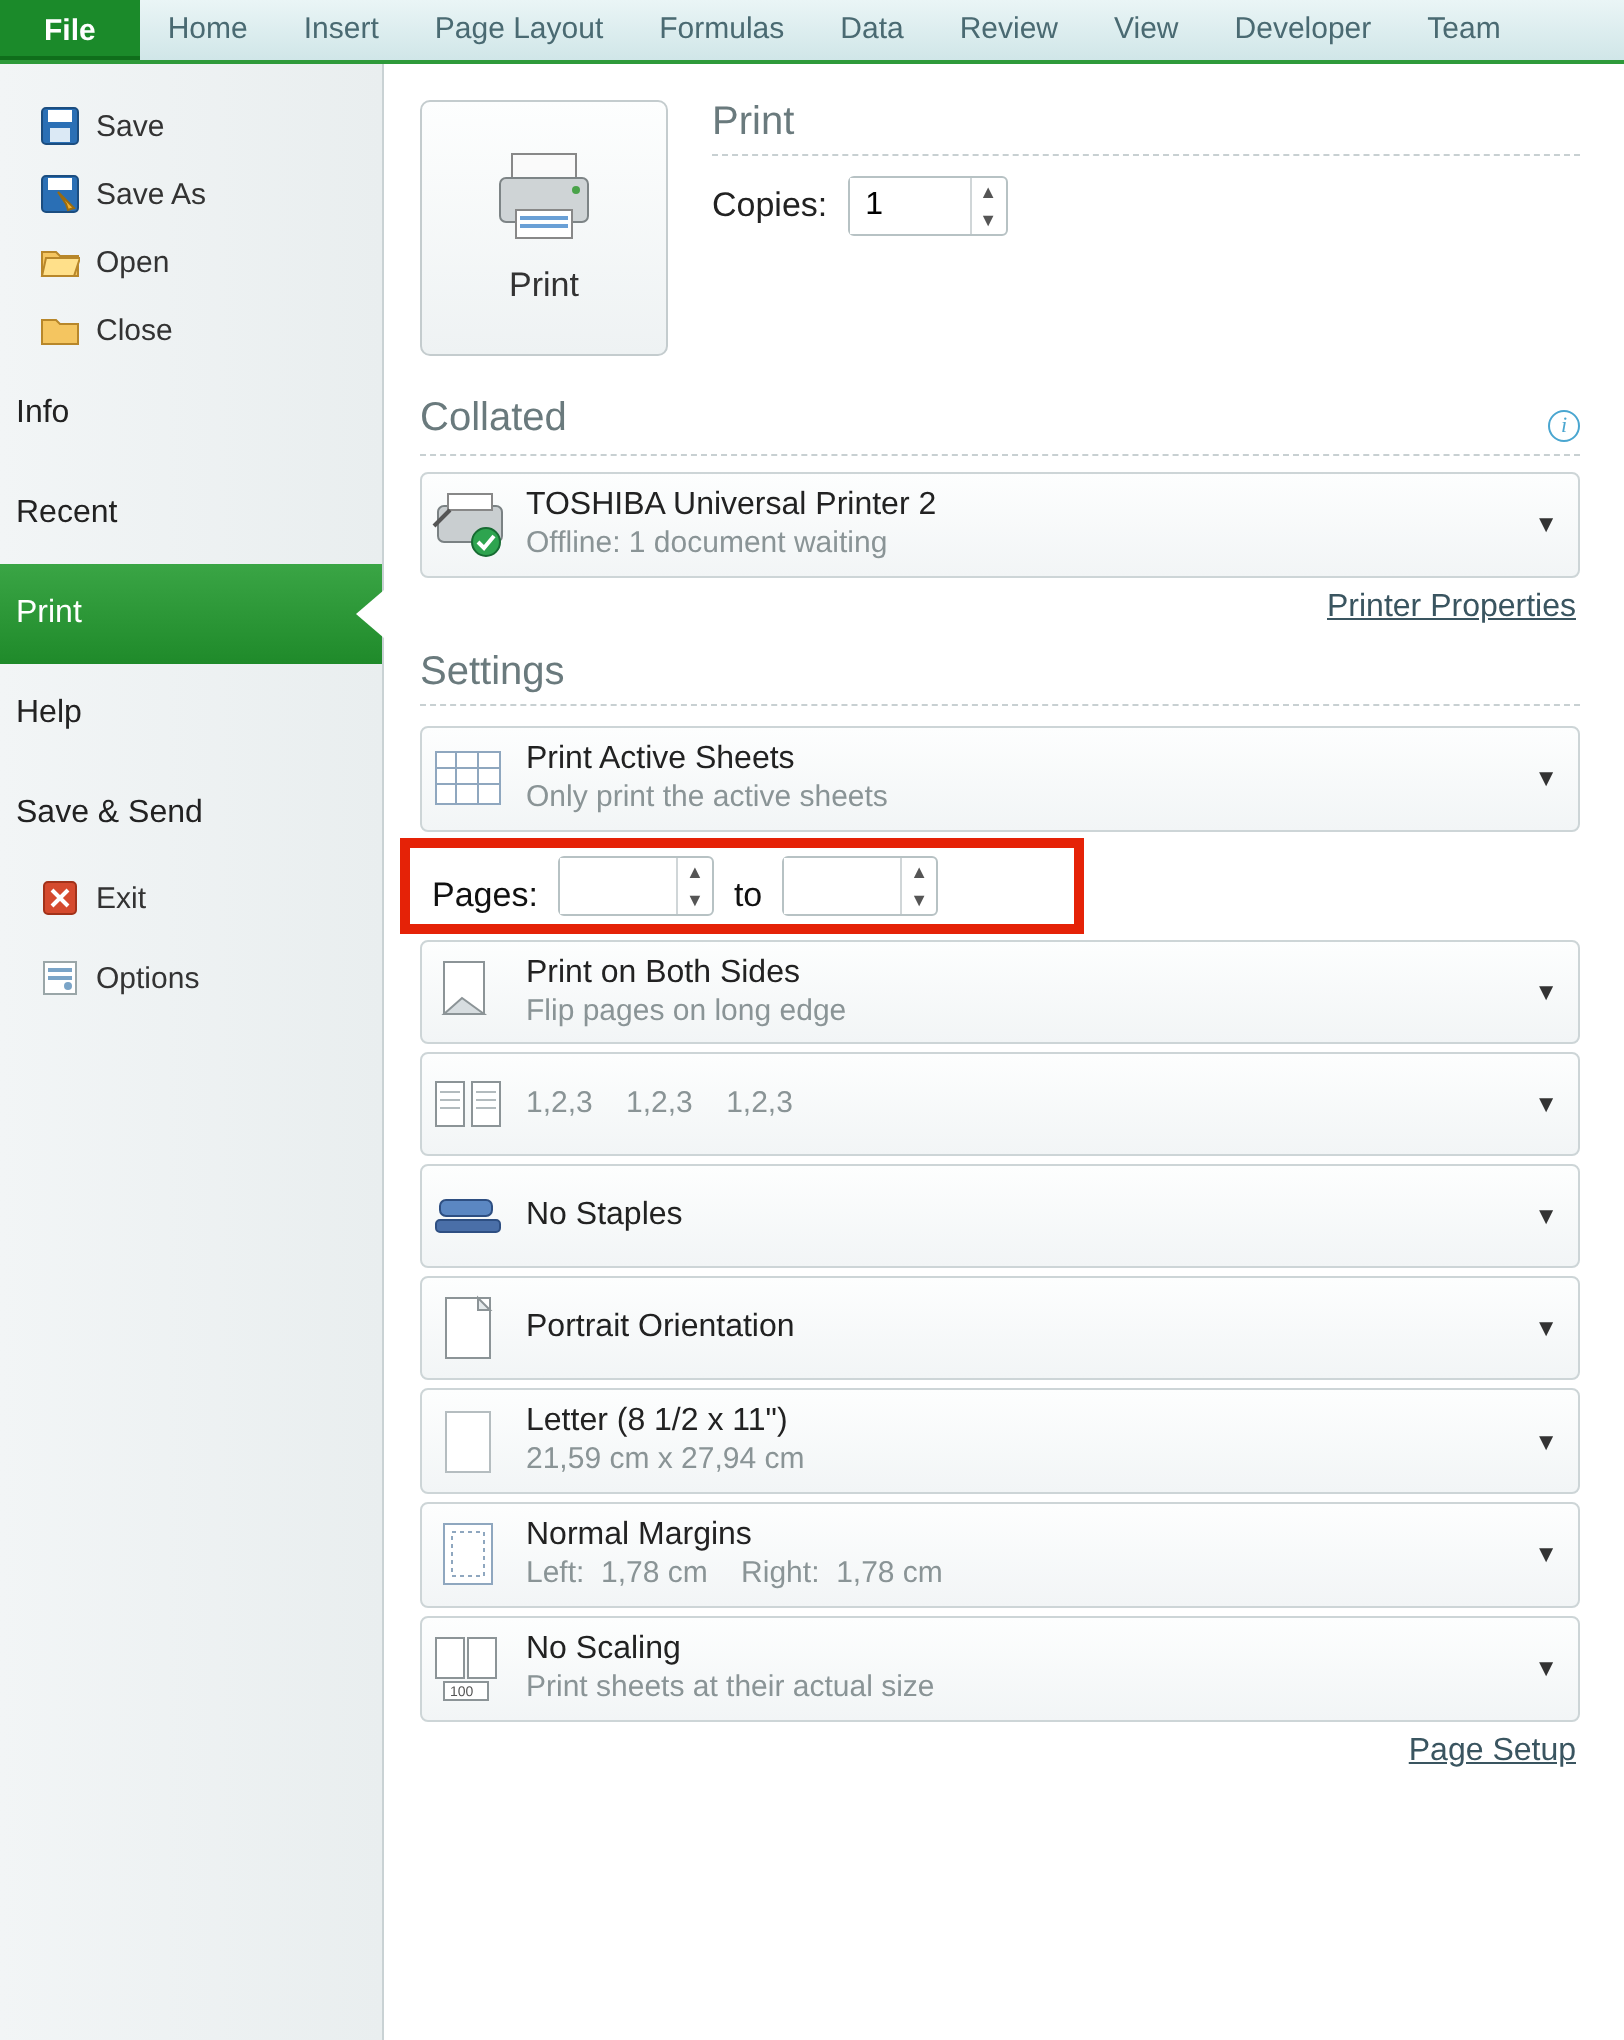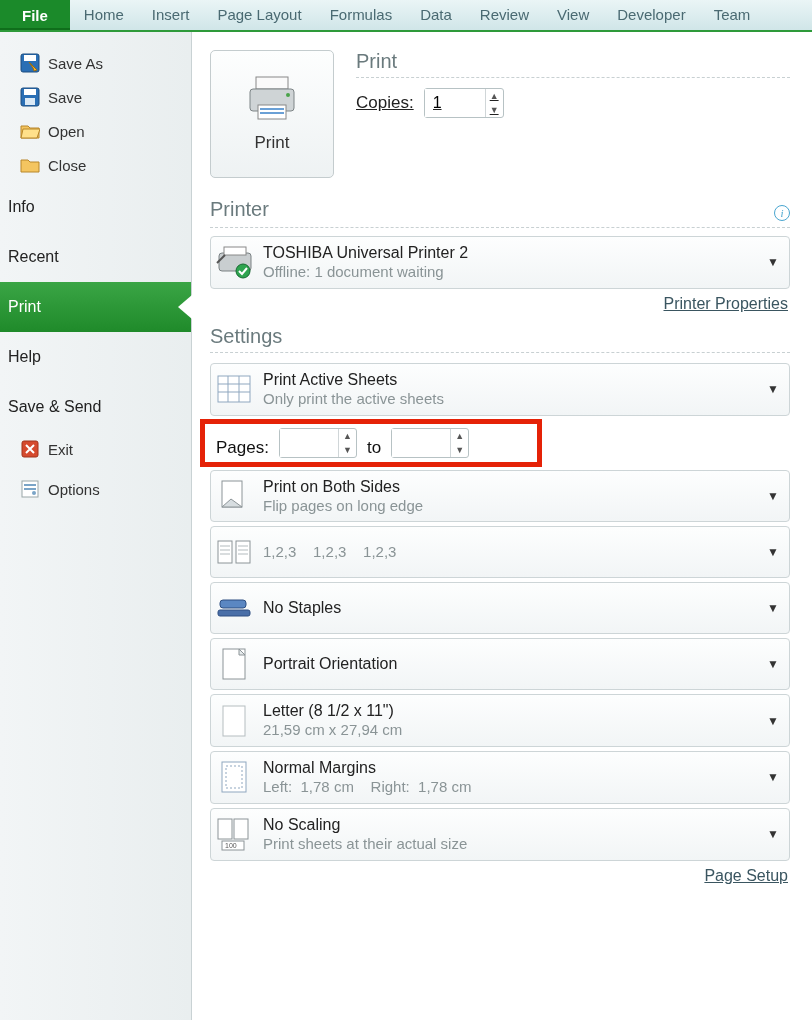--- a/index.html
+++ b/index.html
@@ -105,21 +105,20 @@
     padding-bottom: 4px;
     border-bottom: 1px dashed #c8d0d2;
     margin-bottom: 10px;
   }
   .copies-row {
     display: flex;
     align-items: center;
     gap: 10px;
     font-size: 17px;
     color: #222;
-    text-decoration: underline;
   }
   .spinbox {
     display: flex;
     align-items: center;
     border: 1px solid #b7c2c4;
     border-radius: 3px;
     background: #fff;
     height: 30px;
   }
   .spinbox input {
@@ -238,34 +237,34 @@
 </div>
 
 <div class="main">
 
   <div class="sidebar">
     <div class="side-item">
       <span class="ic">
         <svg width="20" height="20">
             <rect x="1" y="1" width="18" height="18" rx="2" fill="#2a6fb5" stroke="#1b4d80"></rect>
             <rect x="4" y="2" width="12" height="6" fill="#fff"></rect>
-            <path d="M9 9 L17 17 L14 18 L13 15 Z" fill="#f0b030" stroke="#9a6b10"></path>
+            <rect x="5" y="11" width="10" height="7" fill="#dbe9f5"></rect>
           </svg>
       </span>
-      <span>Save As</span>
+      <span>Save</span>
     </div>
     <div class="side-item">
       <span class="ic">
         <svg width="20" height="20">
             <rect x="1" y="1" width="18" height="18" rx="2" fill="#2a6fb5" stroke="#1b4d80"></rect>
             <rect x="4" y="2" width="12" height="6" fill="#fff"></rect>
-            <rect x="5" y="11" width="10" height="7" fill="#dbe9f5"></rect>
+            <path d="M9 9 L17 17 L14 18 L13 15 Z" fill="#f0b030" stroke="#9a6b10"></path>
           </svg>
       </span>
-      <span>Save</span>
+      <span>Save As</span>
     </div>
     <div class="side-item">
       <span class="ic">
         <svg width="20" height="18">
             <path d="M1 4h7l2 2h9v10H1z" fill="#f4c560" stroke="#b8872a"></path>
             <path d="M3 7h17l-3 9H1z" fill="#ffe08a" stroke="#b8872a"></path>
           </svg>
       </span>
       <span>Open</span>
     </div>
@@ -331,21 +330,21 @@
             <div class="spin-arrows">
               <span>▲</span>
               <span>▼</span>
             </div>
           </div>
         </div>
       </div>
     </div>
 
     <div class="printer-header">
-      <div class="section-title" style="flex:1;border:none;margin:0;padding:0">Printer</div>
+      <div class="section-title" style="flex:1;border:none;margin:0;padding:0">Collated</div>
       <span class="info-circle">i</span>
     </div>
     <div style="border-bottom:1px dashed #c8d0d2;margin:2px 0 8px 0"></div>
 
     <div class="drop-card">
       <div class="ic-box">
         <svg width="40" height="34">
           <rect x="4" y="8" width="32" height="18" rx="3" fill="#c9ced0" stroke="#7a8183"></rect>
           <rect x="9" y="2" width="22" height="8" fill="#fff" stroke="#888"></rect>
           <path d="M2 18 L10 10" stroke="#555" stroke-width="2"></path>

